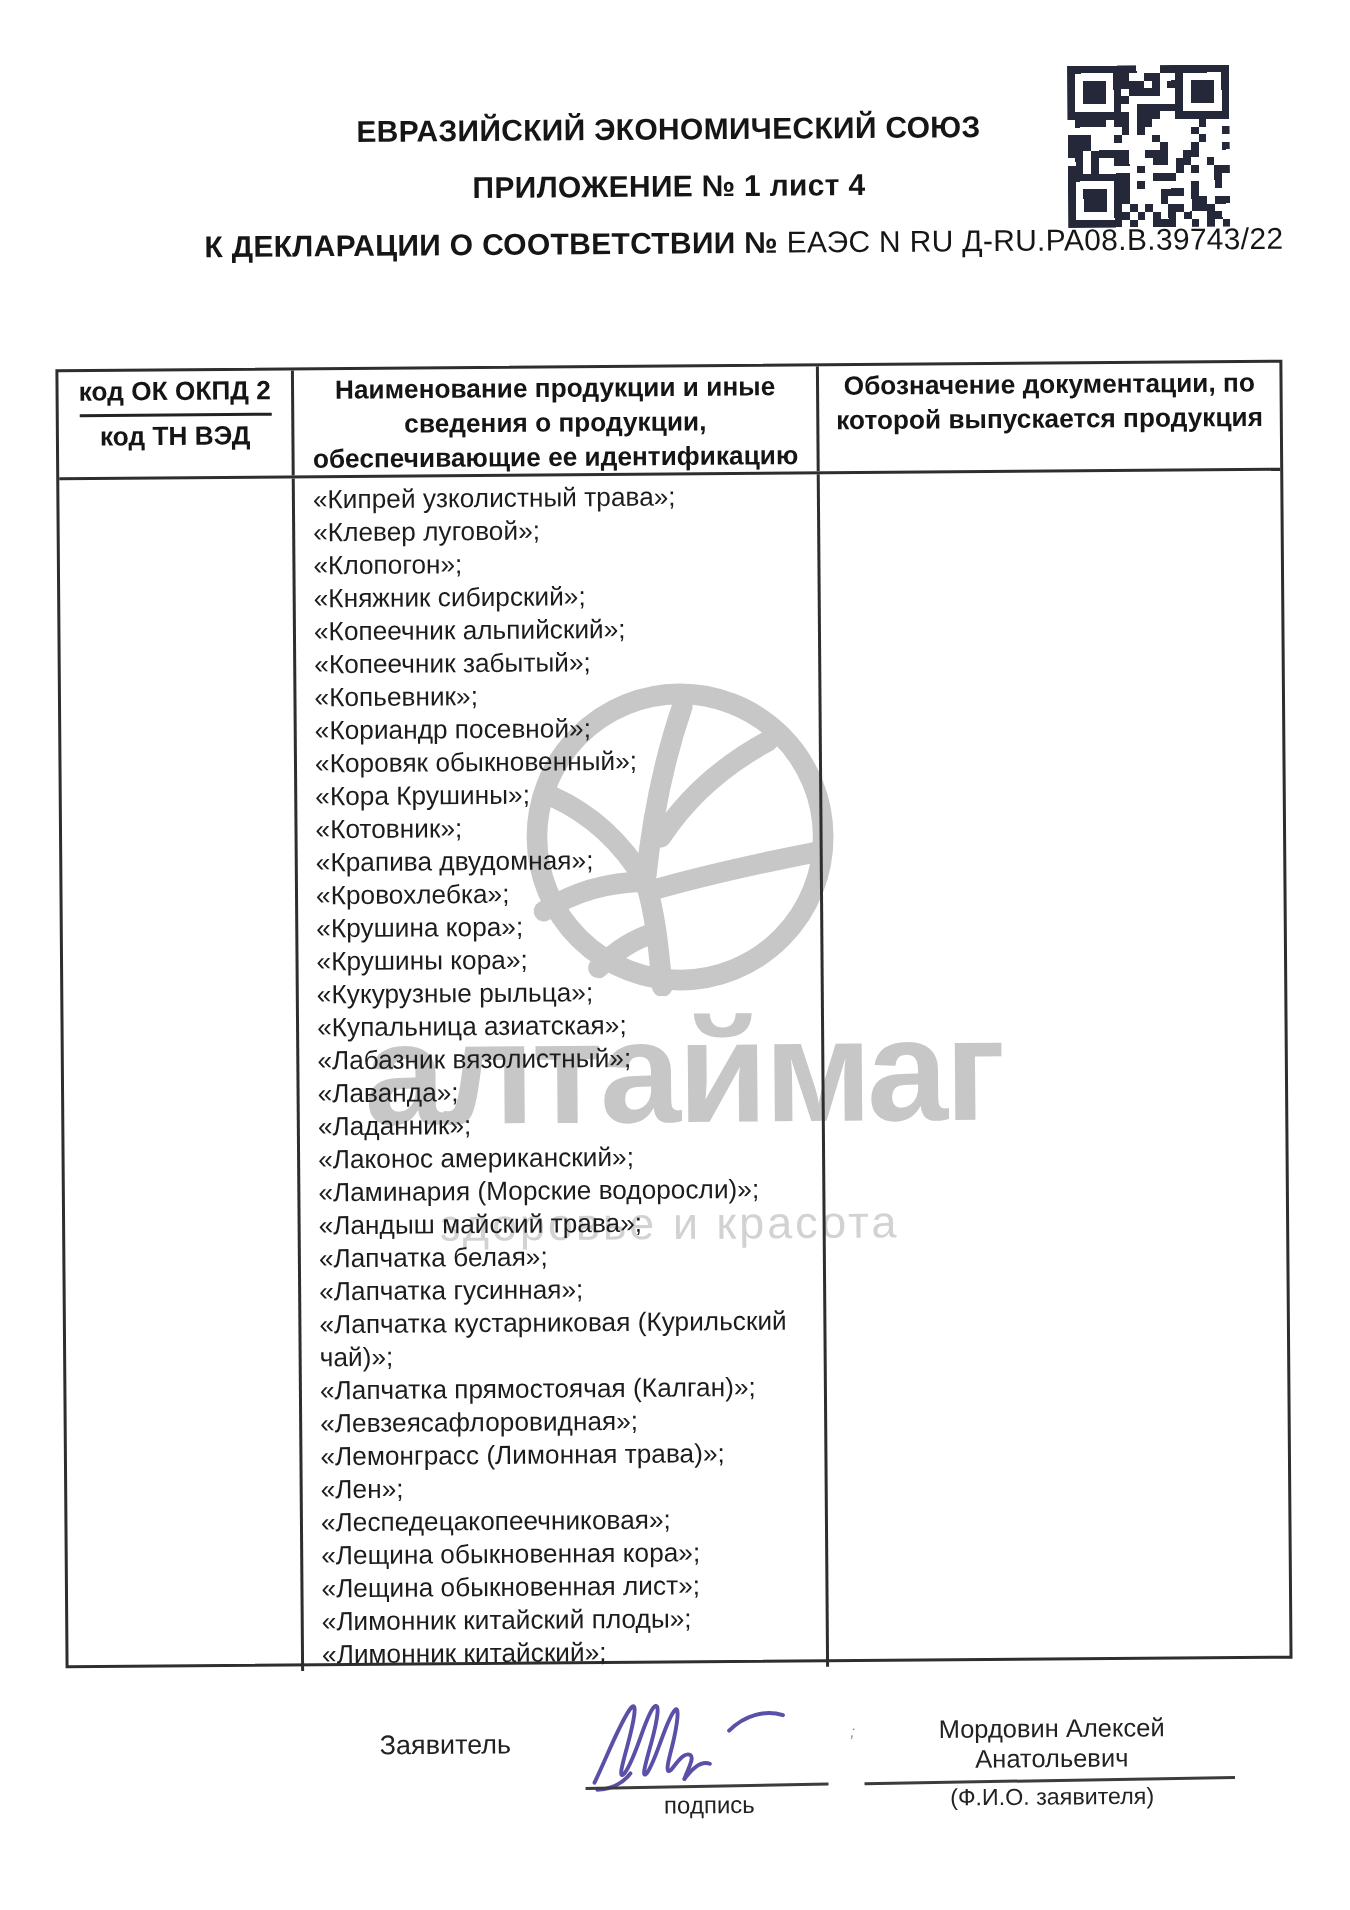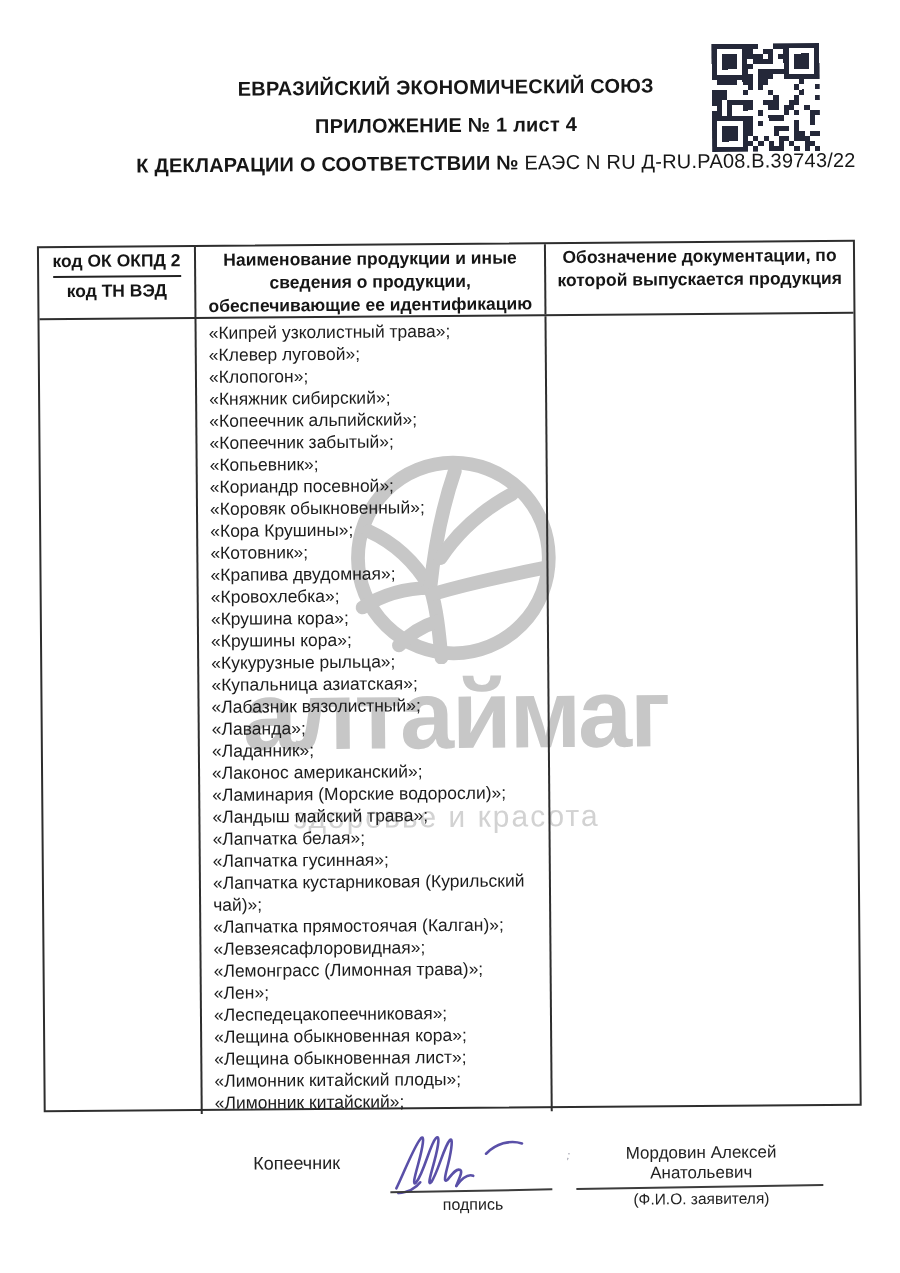--- a/index.html
+++ b/index.html
@@ -258,21 +258,21 @@
             <div class="product-line">«Леспедецакопеечниковая»;</div>
             <div class="product-line">«Лещина обыкновенная кора»;</div>
             <div class="product-line">«Лещина обыкновенная лист»;</div>
             <div class="product-line">«Лимонник китайский плоды»;</div>
             <div class="product-line">«Лимонник китайский»;</div>
           </div>
         <div class="c3"></div>
       </div>
     </div>
 
-    <div class="f-label">Копеечник</div>
+    <div class="f-label">Заявитель</div>
 
     <svg class="sig-svg" viewBox="0 0 185 62">
       <g fill="none" stroke="#5a50a8" stroke-width="2.6" stroke-linecap="round" stroke-linejoin="round">
         <path d="M6,56 C14,40 24,14 31,6 C35,2 33,14 28,32 C24,46 22,54 26,50 C34,40 40,12 46,6 C50,2 49,12 44,30 C40,44 37,54 41,50 C48,40 54,14 60,8 C63,5 62,16 58,32 C55,43 53,51 57,48 C62,42 66,36 70,38 C73,40 68,48 66,54"></path>
         <path d="M66,54 C72,46 78,42 83,44"></path>
         <path d="M30,50 C24,58 16,60 8,61"></path>
         <path d="M96,22 C106,12 120,8 132,12"></path>
       </g>
     </svg>
     <div class="sig-line"></div>

